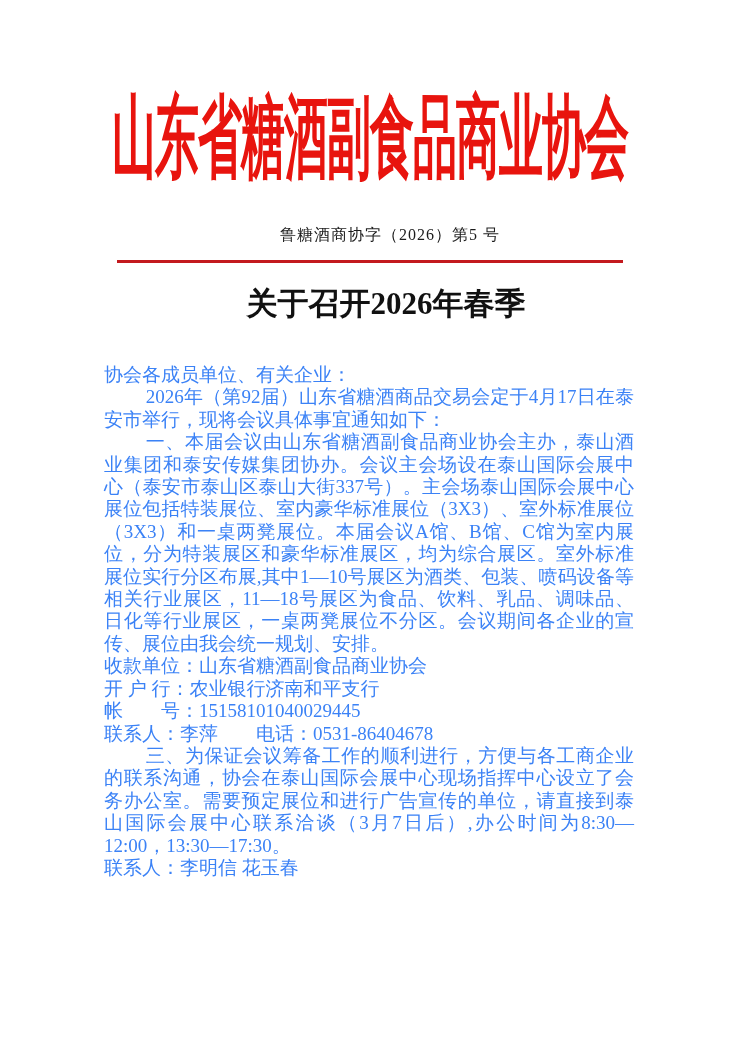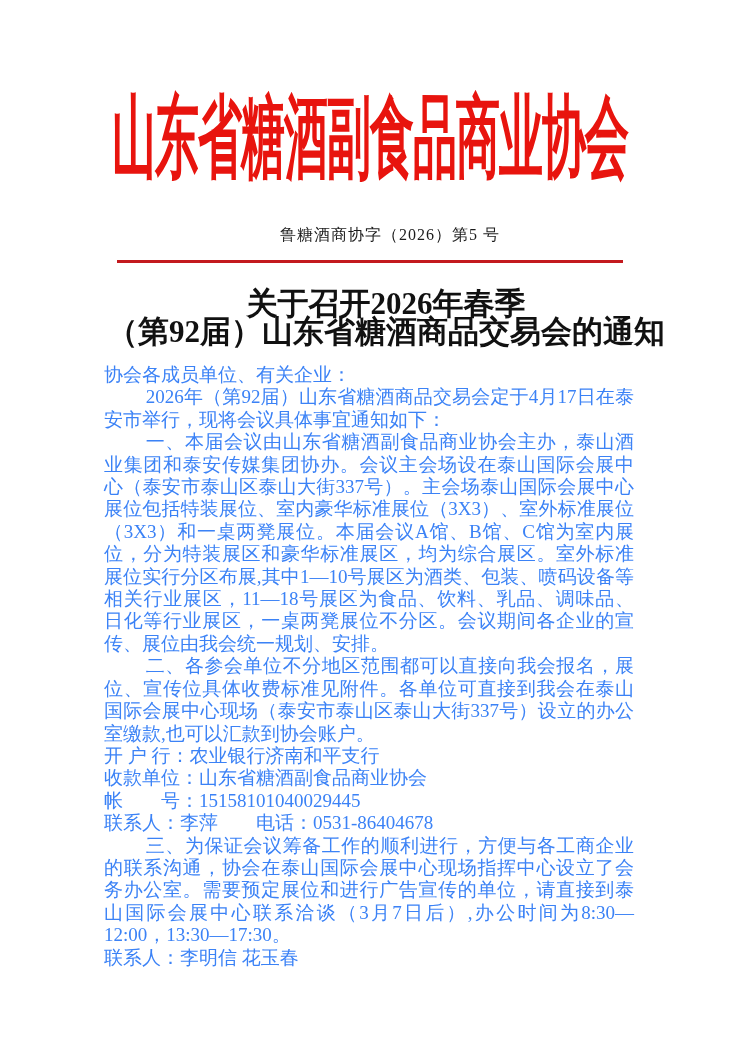--- a/index.html
+++ b/index.html
@@ -66,34 +66,32 @@
 <div class="page" style="--title-red: #e8140e; --rule-red: #c3191e;">
 
   <div class="org-title">山东省糖酒副食品商业协会</div>
 
   <div class="doc-number">鲁糖酒商协字（2026）第5 号</div>
 
   <div class="red-rule"></div>
 
   <div class="notice-title">
     <div>关于召开2026年春季</div>
-    <div>（第92届）山东省糖酒商品交易会的通知</div>
   </div>
 
   <div class="body-text">
     <p>协会各成员单位、有关企业：</p>
 
     <p class="para">2026年（第92届）山东省糖酒商品交易会定于4月17日在泰安市举行，现将会议具体事宜通知如下：</p>
 
     <p class="para">一、本届会议由山东省糖酒副食品商业协会主办，泰山酒业集团和泰安传媒集团协办。会议主会场设在泰山国际会展中心（泰安市泰山区泰山大街337号）。主会场泰山国际会展中心展位包括特装展位、室内豪华标准展位（3X3）、室外标准展位（3X3）和一桌两凳展位。本届会议A馆、B馆、C馆为室内展位，分为特装展区和豪华标准展区，均为综合展区。室外标准展位实行分区布展,其中1—10号展区为酒类、包装、喷码设备等相关行业展区，11—18号展区为食品、饮料、乳品、调味品、日化等行业展区，一桌两凳展位不分区。会议期间各企业的宣传、展位由我会统一规划、安排。</p>
 
-    <p class="para">二、各参会单位不分地区范围都可以直接向我会报名，展位、宣传位具体收费标准见附件。各单位可直接到我会在泰山国际会展中心现场（泰安市泰山区泰山大街337号）设立的办公室缴款,也可以汇款到协会账户。</p>
 
+    <p class="pay-line">收款单位：山东省糖酒副食品商业协会</p>
     <p class="pay-line">开 户 行：农业银行济南和平支行</p>
-    <p class="pay-line">收款单位：山东省糖酒副食品商业协会</p>
     <p class="pay-line">帐　　号：15158101040029445</p>
     <p class="pay-line">联系人：李萍　　电话：0531-86404678</p>
 
     <p class="para">三、为保证会议筹备工作的顺利进行，方便与各工商企业的联系沟通，协会在泰山国际会展中心现场指挥中心设立了会务办公室。需要预定展位和进行广告宣传的单位，请直接到泰山国际会展中心联系洽谈（3月7日后）,办公时间为8:30—12:00，13:30—17:30。</p>
 
     <p class="contact-final">联系人：李明信 花玉春</p>
   </div>
 
 </div>
 

